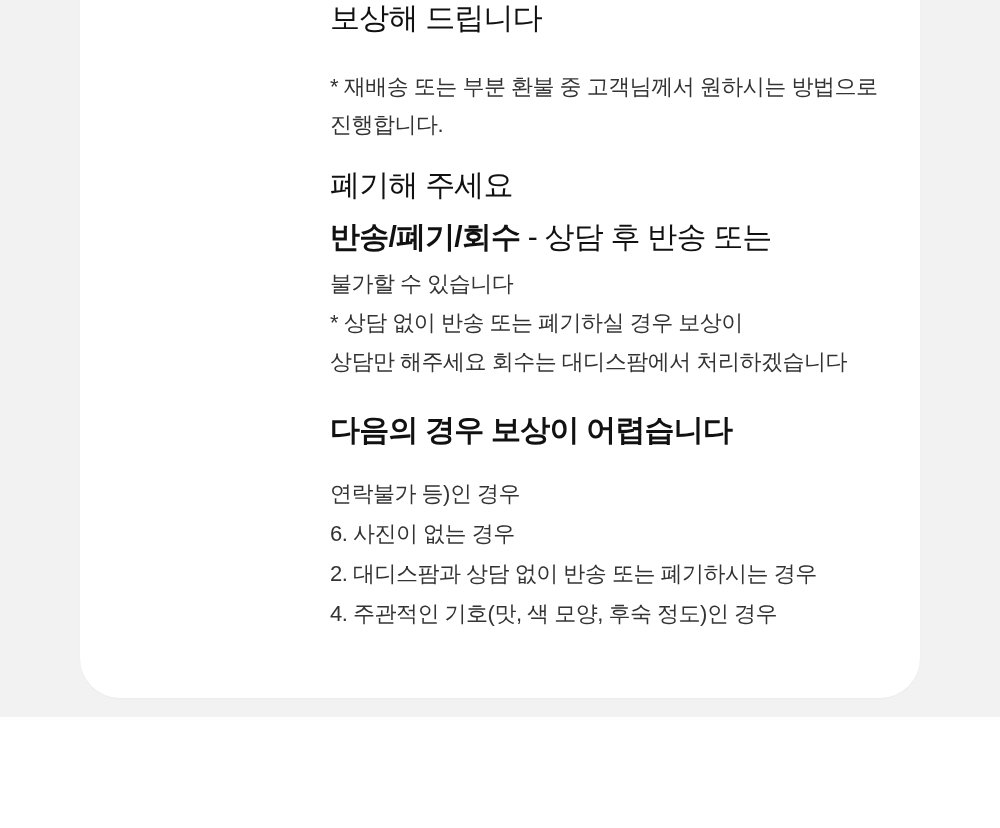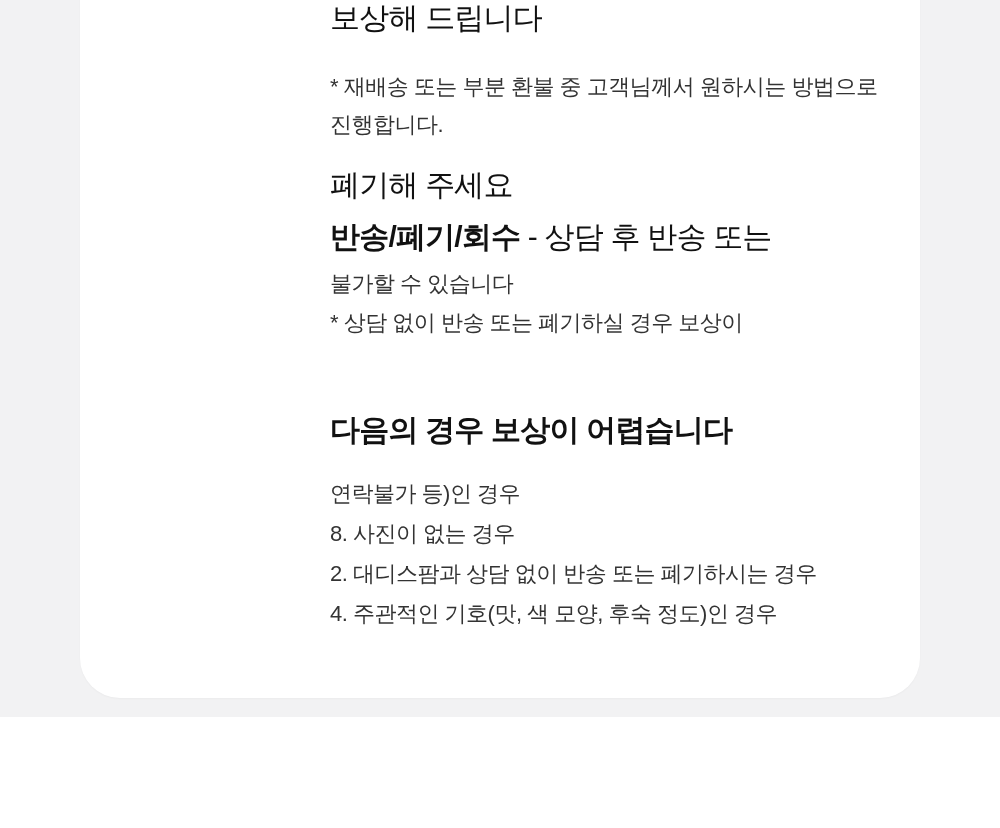--- a/index.html
+++ b/index.html
@@ -83,26 +83,27 @@
       <div class="block pos-heading-return heading">
         <div>폐기해 주세요</div>
         <div>
           <span class="bold">반송/폐기/회수</span><span> - 상담 후 반송 또는</span>
         </div>
       </div>
 
       <div class="block pos-para-return">
         <div class="body-text lh39">불가할 수 있습니다</div>
         <div class="body-text lh39">* 상담 없이 반송 또는 폐기하실 경우 보상이</div>
+        <div class="body-text lh39">상담만 해주세요 회수는 대디스팜에서 처리하겠습니다</div>
       </div>
 
       <div class="block pos-heading-nocomp heading-bold">다음의 경우 보상이 어렵습니다</div>
 
       <div class="block pos-list-nocomp">
         <div class="body-text lh40">연락불가 등)인 경우</div>
-        <div class="body-text lh40">8. 사진이 없는 경우</div>
+        <div class="body-text lh40">6. 사진이 없는 경우</div>
         <div class="body-text lh40">2. 대디스팜과 상담 없이 반송 또는 폐기하시는 경우</div>
         <div class="body-text lh40">4. 주관적인 기호(맛, 색 모양, 후숙 정도)인 경우</div>
       </div>
 
     </div>
   </div>
 </div>
 
 </body></html>

